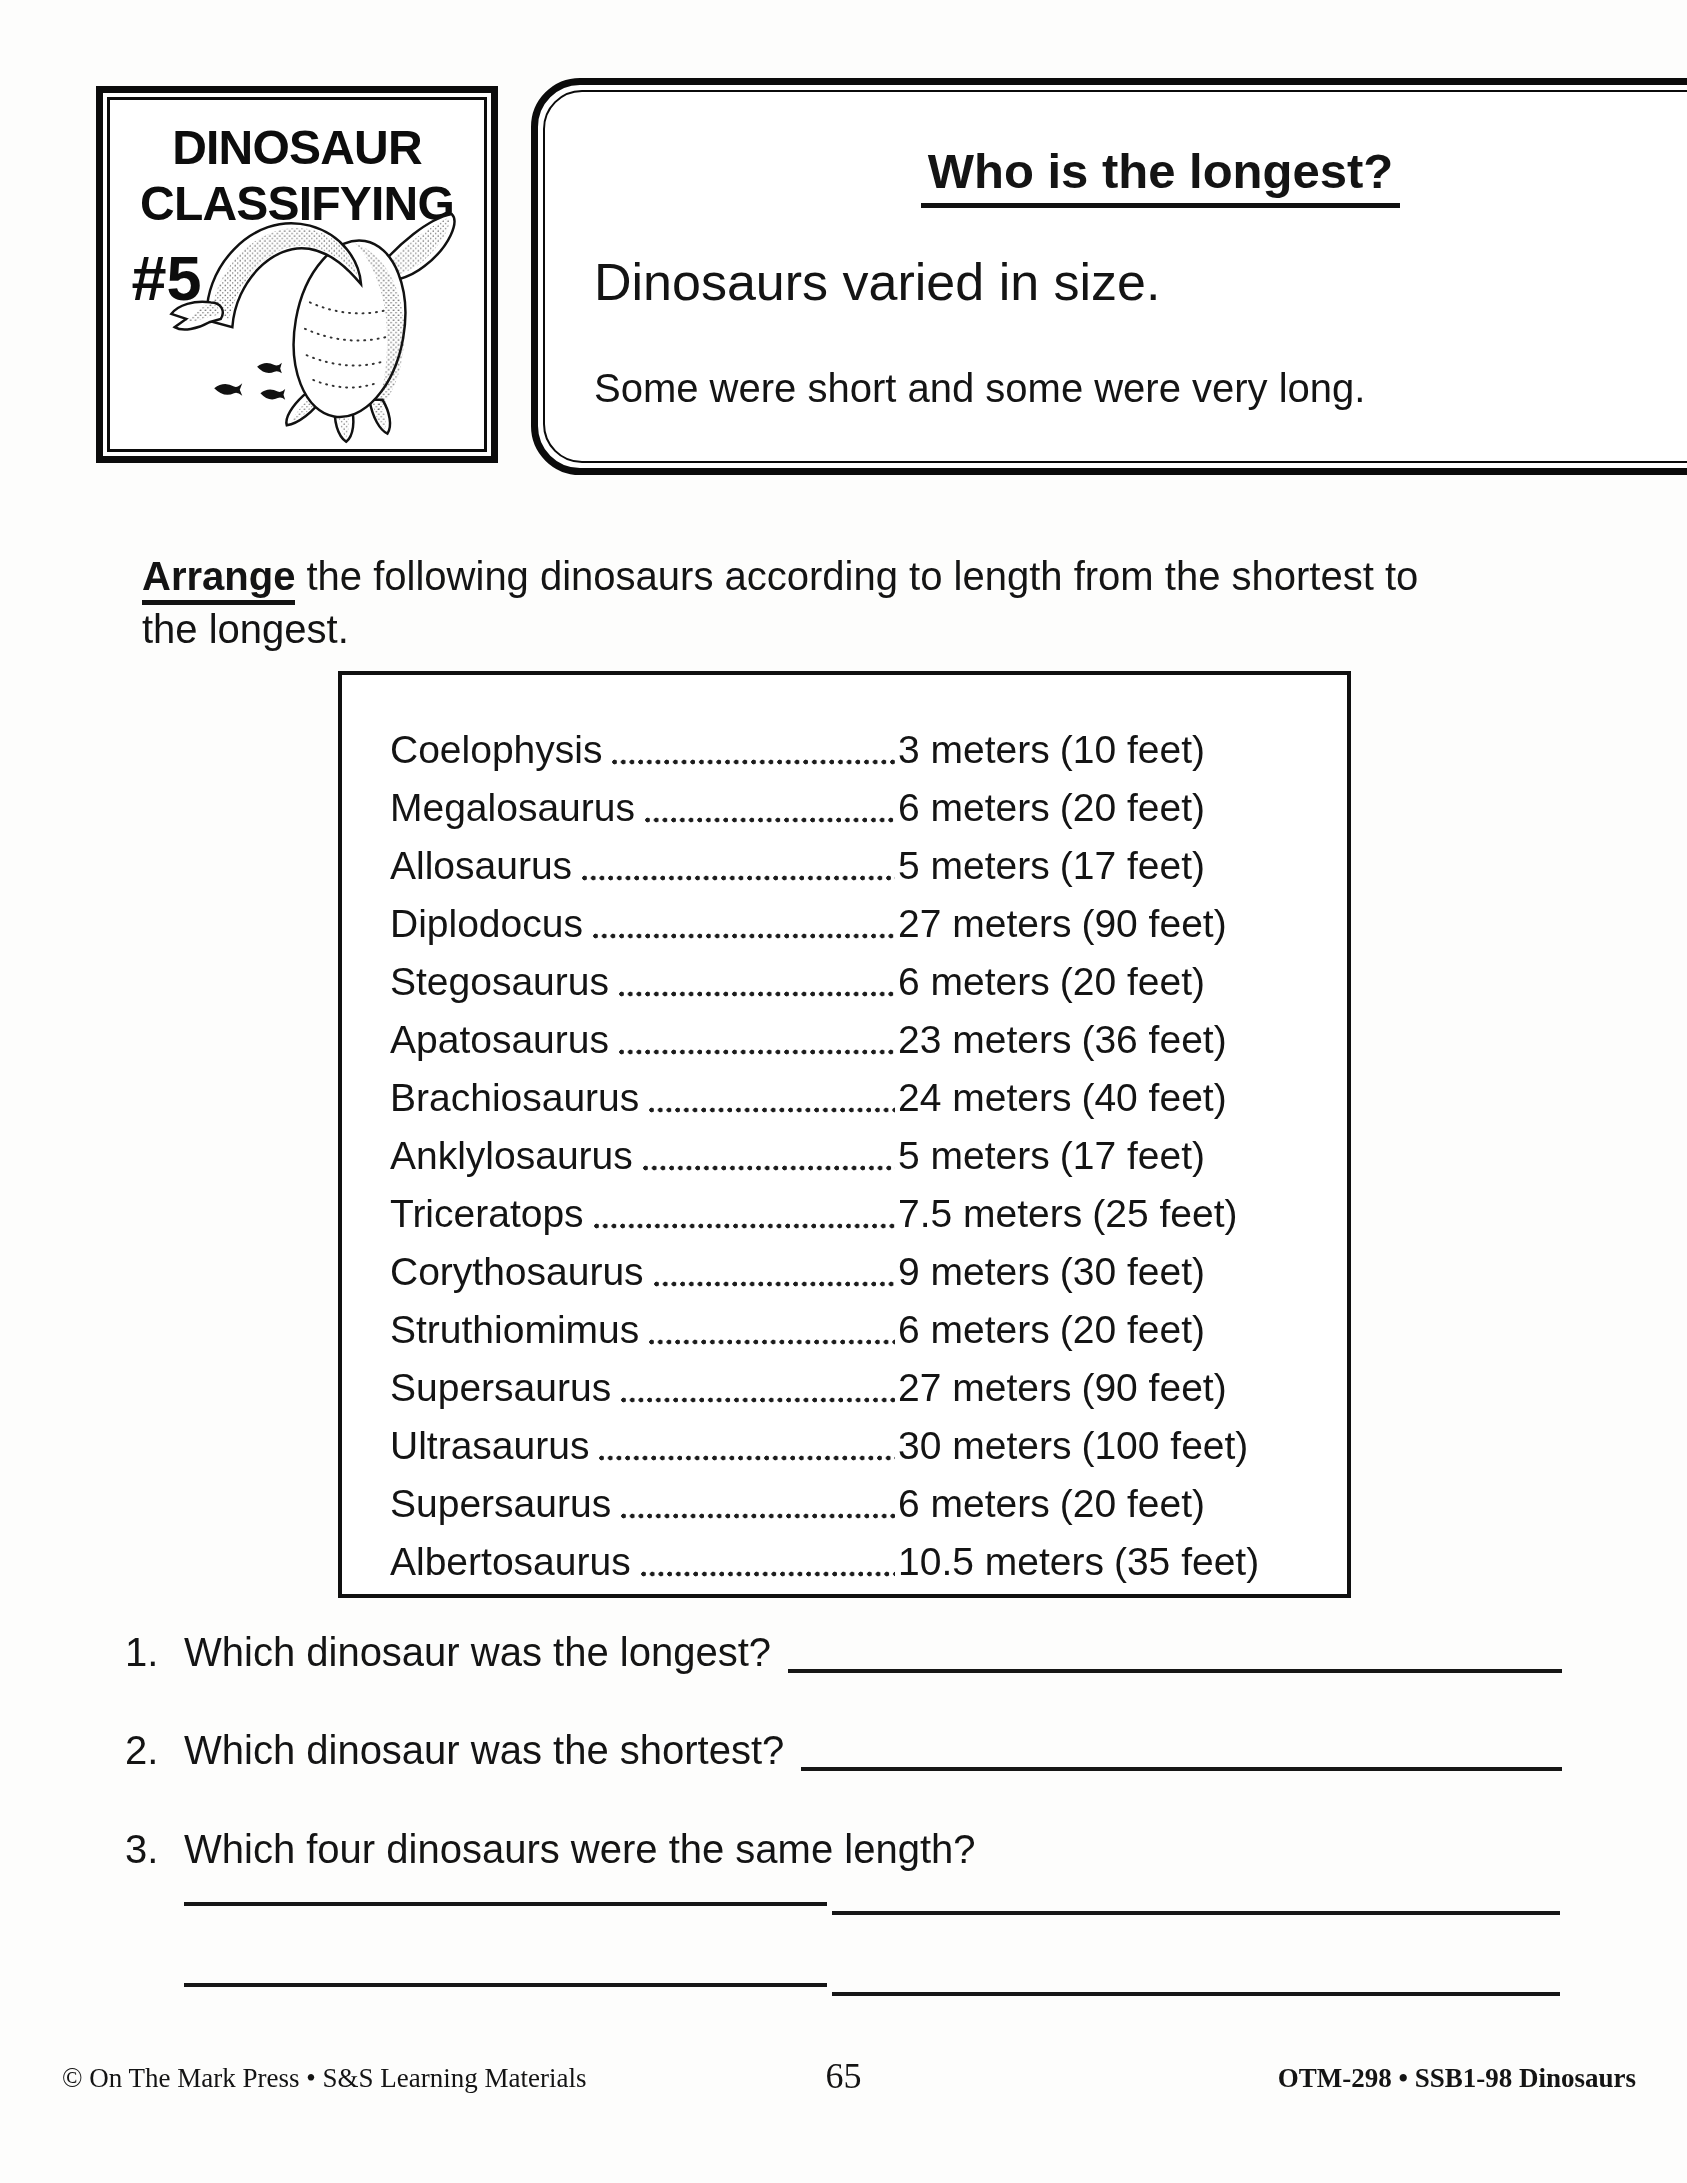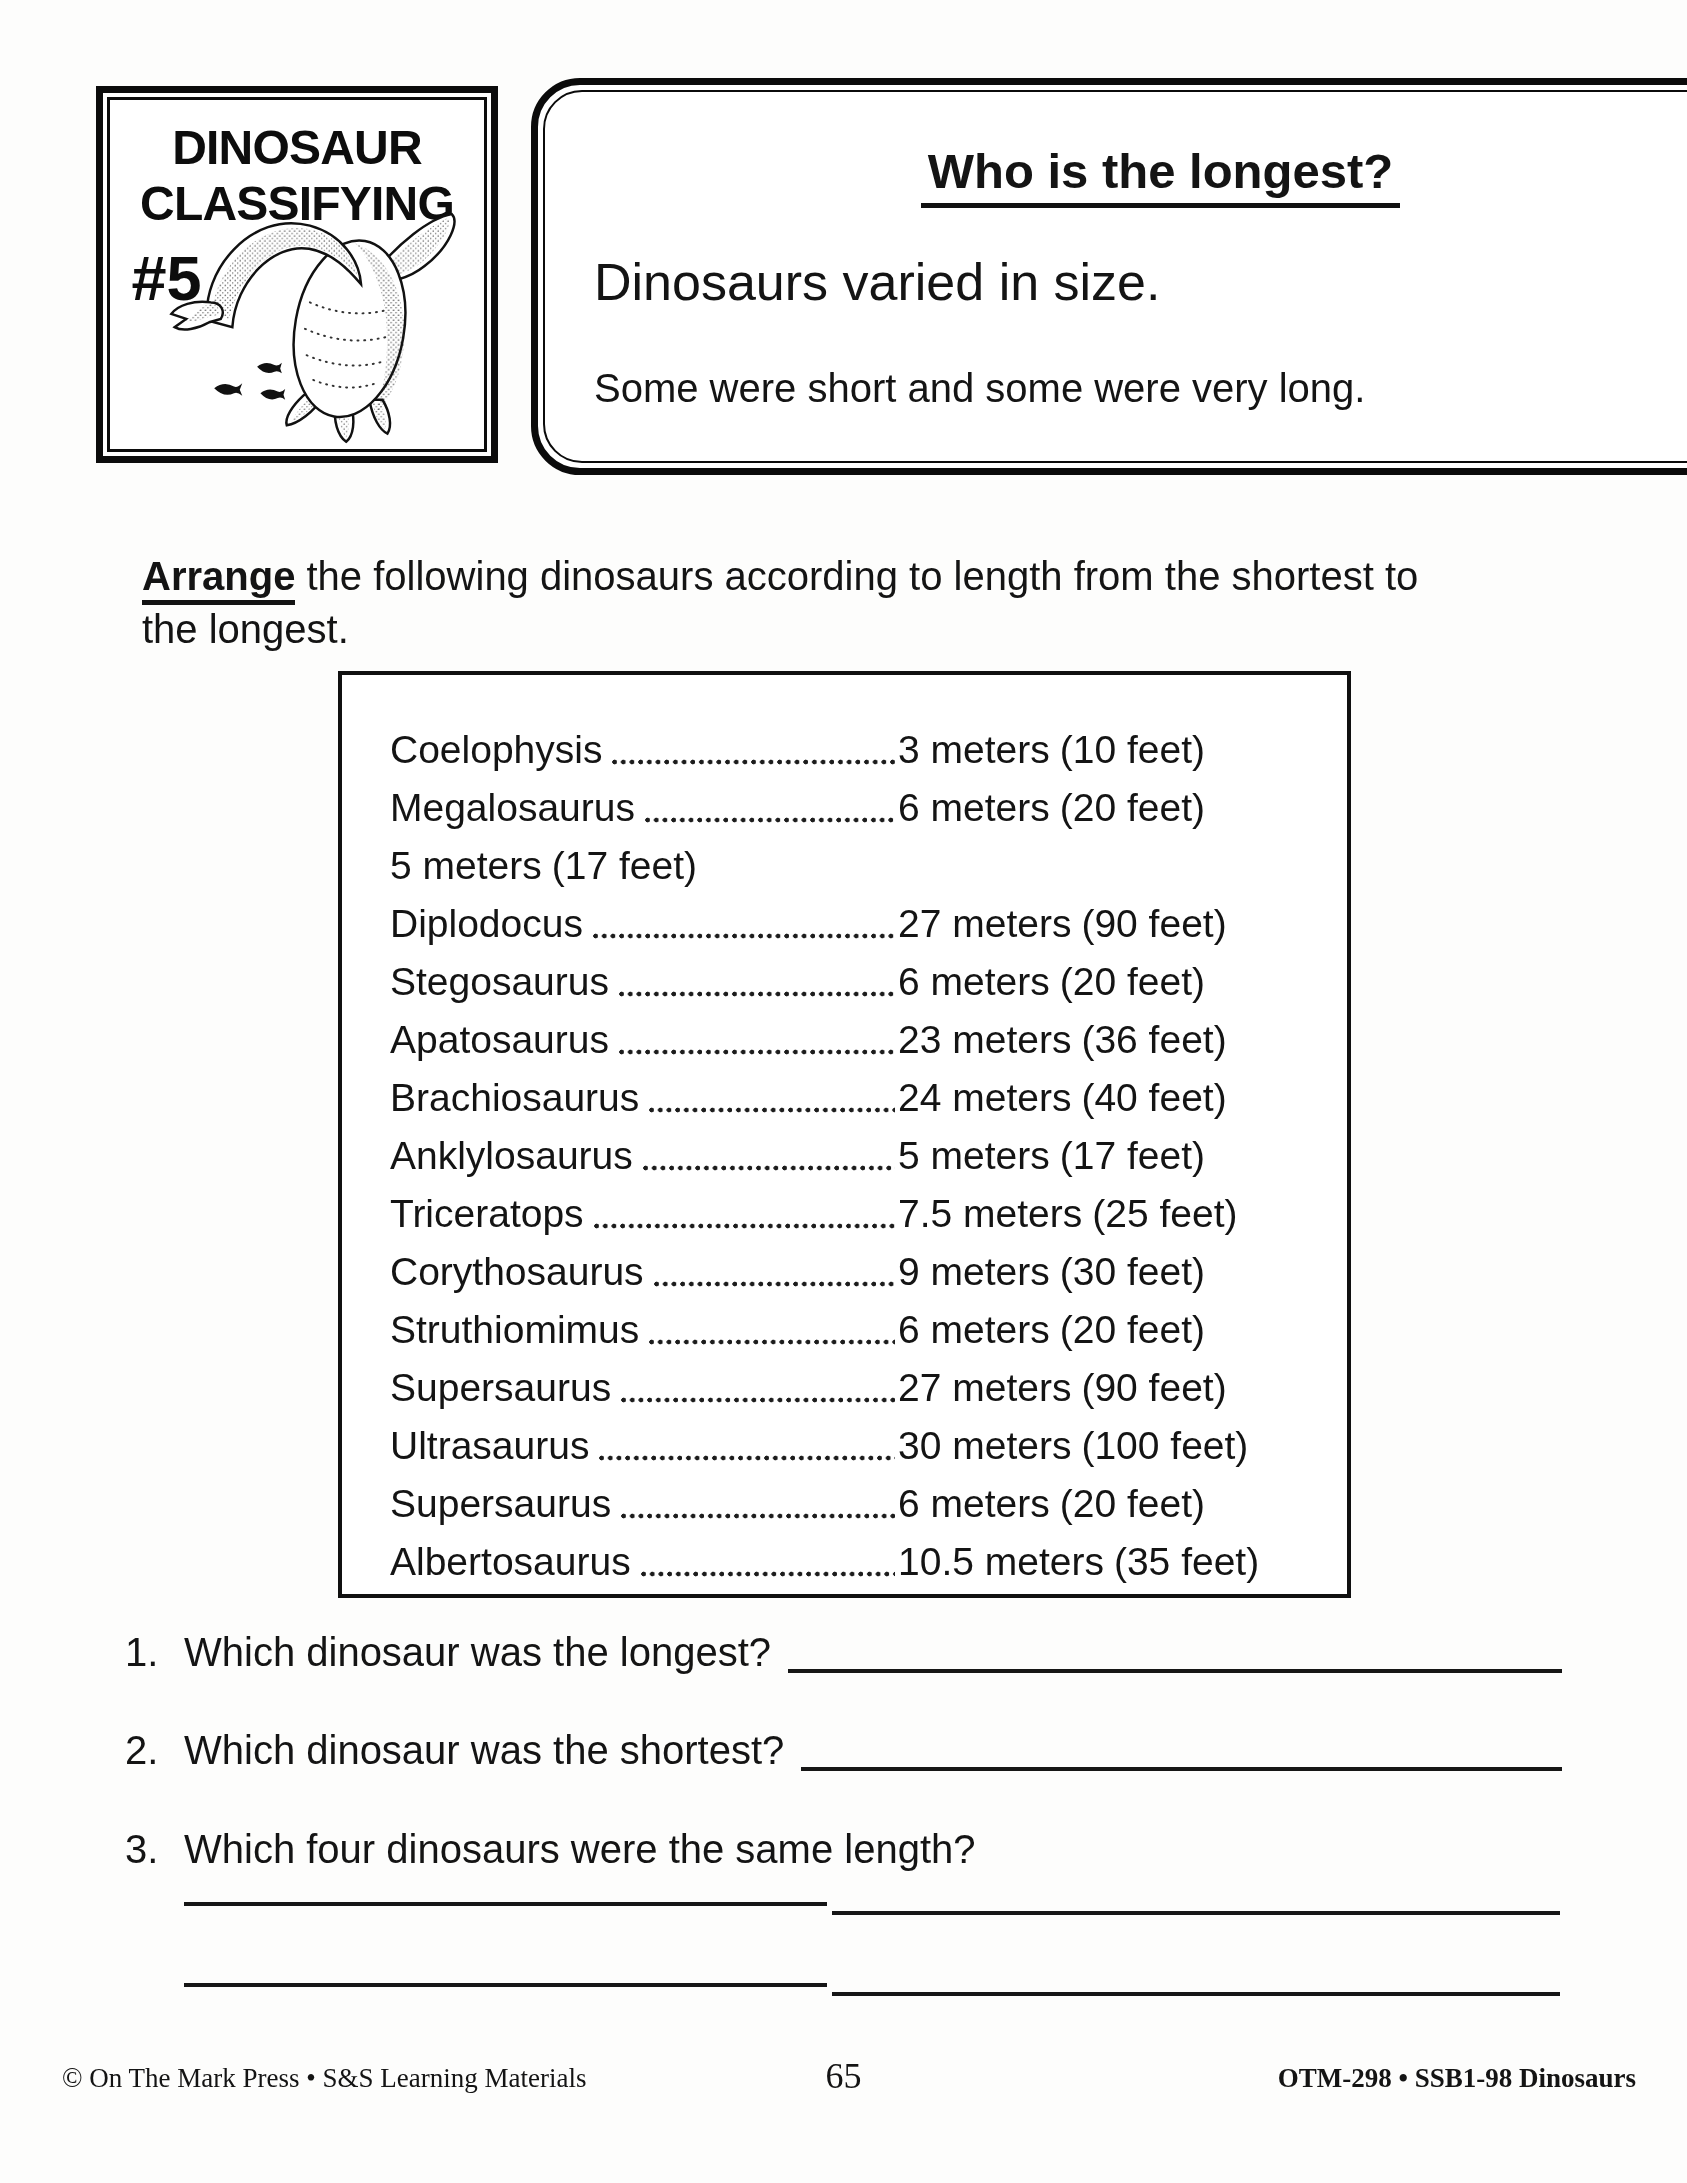--- a/index.html
+++ b/index.html
@@ -173,20 +173,24 @@
         <span class="val"><span>3 meters</span><span class="feet">(10 feet)</span></span>
       </div>
     <div class="lrow">
         <span class="nd">
           <span class="nm">Megalosaurus</span>
           <span class="dots"></span>
         </span>
         <span class="val"><span>6 meters</span><span class="feet">(20 feet)</span></span>
       </div>
     <div class="lrow">
+        <span class="nd">
+          <span class="nm">Allosaurus</span>
+          <span class="dots"></span>
+        </span>
         <span class="val"><span>5 meters</span><span class="feet">(17 feet)</span></span>
       </div>
     <div class="lrow">
         <span class="nd">
           <span class="nm">Diplodocus</span>
           <span class="dots"></span>
         </span>
         <span class="val"><span>27 meters</span><span class="feet">(90 feet)</span></span>
       </div>
     <div class="lrow">

